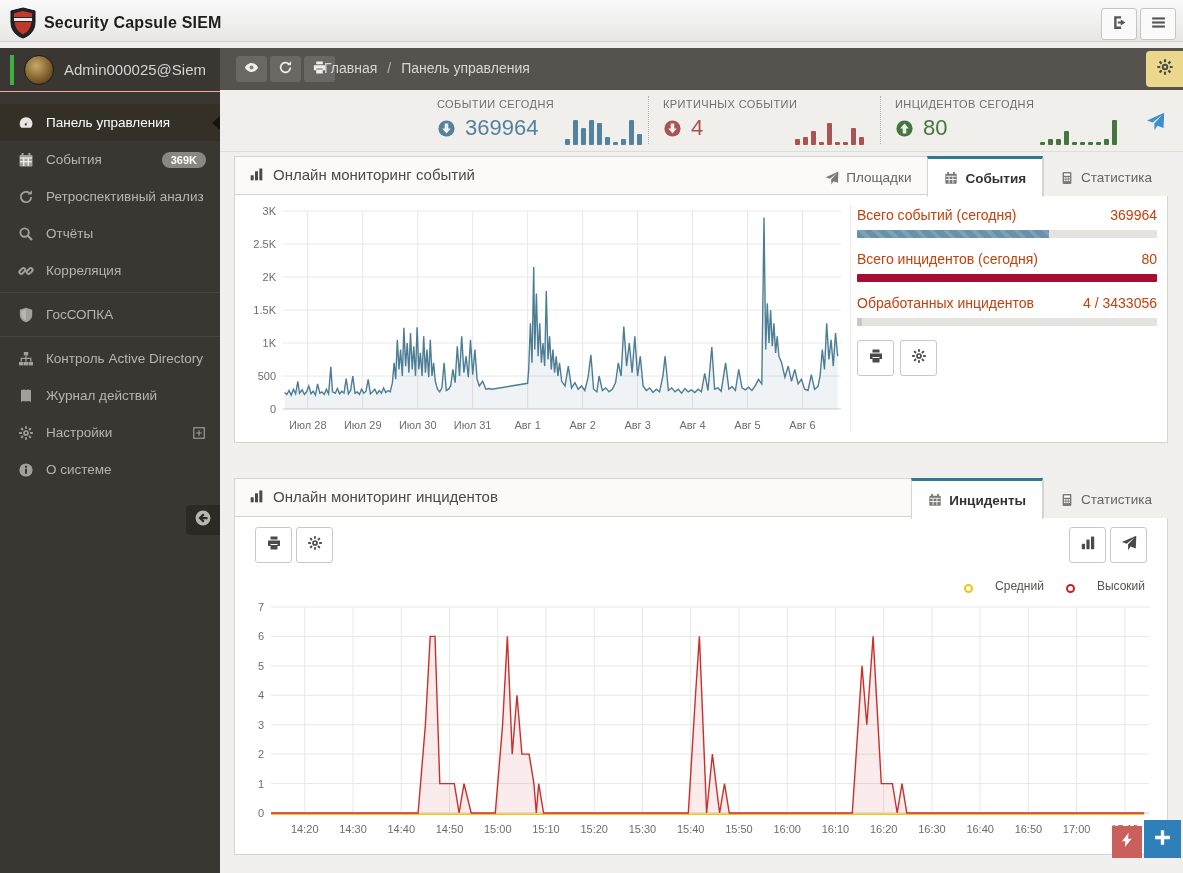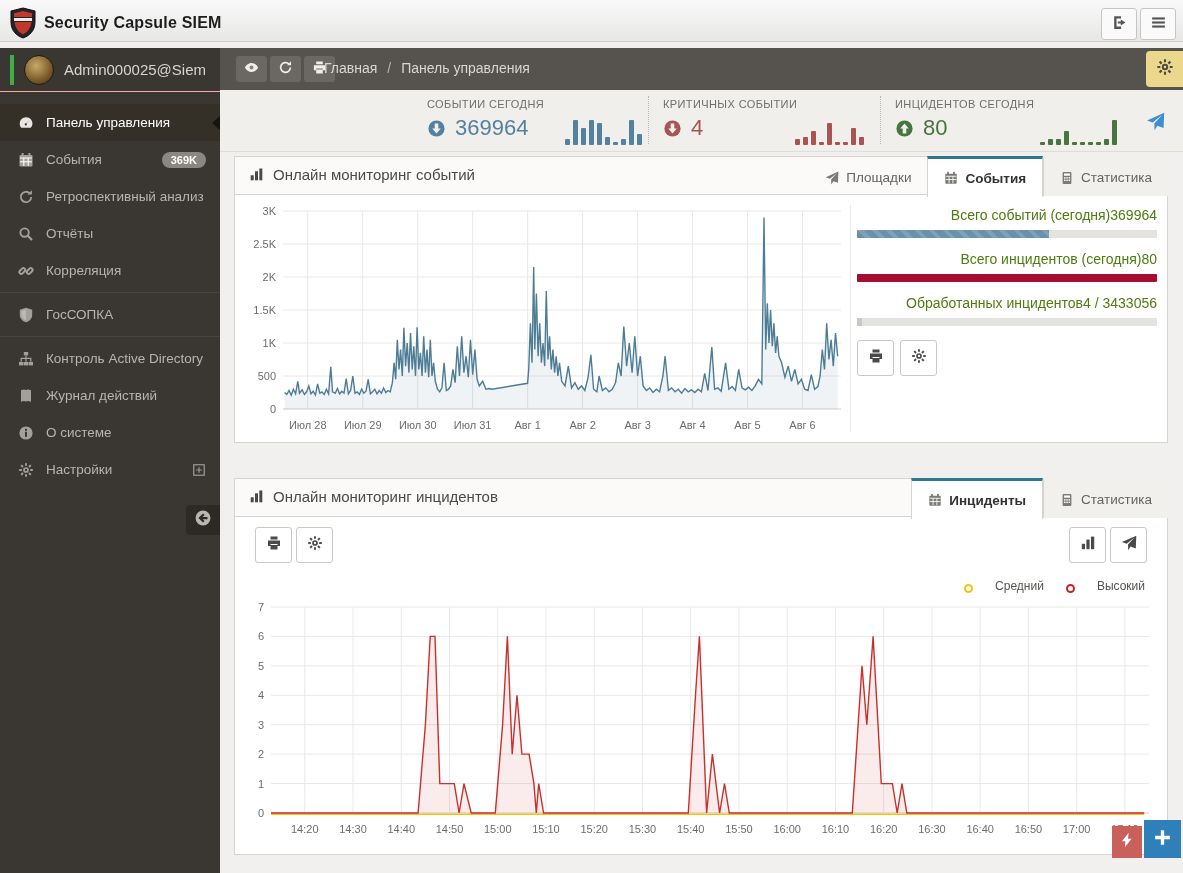--- a/index.html
+++ b/index.html
@@ -87,21 +87,21 @@
   
   .p1-divider { position:absolute; left:615px; top:48px; bottom:10px; border-left:1px solid #eceae7; }
   .rt-overlay { position:absolute; left:58px; top:20px; display:flex; align-items:center; gap:14px; z-index:3; }
   .rt-label { font-size:14px; font-weight:bold; color:#3f3f3e; }
   .toggle { position:relative; width:58px; height:23px; border:1px solid #c7c5c2; border-radius:12px; background:#fff;
     font-size:11px; color:#55534f; display:flex; align-items:center; justify-content:flex-end; padding-right:9px; cursor:pointer; }
   .toggle-knob { position:absolute; left:-13px; top:-2px; width:25px; height:25px; border-radius:50%;
     background:#fff; border:1px solid #c7c5c2; display:flex; align-items:center; justify-content:center; color:#b41e32; }
   .toggle-knob svg { width:11px; height:11px; }
   .sumrow { position:relative; margin:0 0 13px 0; }
-  .sumrow-line { display:flex; justify-content:flex-end; font-size:14px; color:#4d7c0f; margin-bottom:7px; }
+  .sumrow-line { display:flex; justify-content:space-between; font-size:14px; color:#c2410c; margin-bottom:7px; }
   .track { height:8px; background:#e4e3e0; border-radius:1px; overflow:hidden; }
   .track .fill { height:100%; }
   .sq-btn { width:37px; height:36px; background:#fff; border:1px solid #cbc9c6; border-radius:3px;
     display:inline-flex; align-items:center; justify-content:center; color:#4a4a48; cursor:pointer; }
   .sq-btn svg { width:16px; height:16px; }
 
   
   .p2-toolbar { position:absolute; left:10px; right:10px; top:48px; height:38px; }
   .legend { position:absolute; right:22px; top:100px; display:flex; gap:22px; font-size:12px; color:#55534f; }
   .legend-item { display:flex; align-items:flex-end; gap:22px; cursor:pointer; }
@@ -235,41 +235,41 @@
             <svg viewBox="0 0 16 16" width="100%" height="100%">
               <path d="M3 2.2c2.6-1 4.2-1 5 0v11.6c-.8-1-2.4-1-5 0z" fill="currentColor"></path>
               <path d="M8 2.2c.8-1 2.4-1 5 0v11.6c-2.6-1-4.2-1-5 0z" fill="currentColor"></path>
             </svg>
           </span>
         <span>Журнал действий</span>
       </div>
       <div class="menu-item">
         <span class="mi-ic">
             <svg viewBox="0 0 16 16" width="100%" height="100%">
-              <circle cx="8" cy="8" r="6.6" fill="currentColor"></circle>
-              <rect x="7" y="6.8" width="2" height="5" fill="#3a3733"></rect>
-              <rect x="7" y="3.8" width="2" height="2" fill="#3a3733"></rect>
-            </svg>
-          </span>
-        <span>О системе</span>
-      </div>
-      <div class="menu-item">
-        <span class="mi-ic">
-            <svg viewBox="0 0 16 16" width="100%" height="100%">
               <circle cx="8" cy="8" r="2" fill="none" stroke="currentColor" stroke-width="1.7"></circle>
               <g stroke="currentColor" stroke-width="1.9">
                 <path d="M8 1.2v2.6M8 12.2v2.6M1.2 8h2.6M12.2 8h2.6M3.2 3.2l1.8 1.8M11 11l1.8 1.8M12.8 3.2L11 5M5 11l-1.8 1.8"></path>
               </g>
             </svg>
           </span>
         <span>Настройки</span>
         <span class="menu-expand"><svg viewBox="0 0 16 16" width="100%" height="100%">
               <rect x="2" y="2" width="12" height="12" fill="none" stroke="currentColor" stroke-width="1.4"></rect>
               <path d="M8 4.8v6.4M4.8 8h6.4" stroke="currentColor" stroke-width="1.4"></path>
             </svg></span>
+      </div>
+      <div class="menu-item">
+        <span class="mi-ic">
+            <svg viewBox="0 0 16 16" width="100%" height="100%">
+              <circle cx="8" cy="8" r="6.6" fill="currentColor"></circle>
+              <rect x="7" y="6.8" width="2" height="5" fill="#3a3733"></rect>
+              <rect x="7" y="3.8" width="2" height="2" fill="#3a3733"></rect>
+            </svg>
+          </span>
+        <span>О системе</span>
       </div>
     </div>
     <div class="collapse-btn">
       <span><svg viewBox="0 0 16 16" width="100%" height="100%">
             <circle cx="8" cy="8" r="6.6" fill="currentColor"></circle>
             <path d="M12 7H7.7l1.7-1.7-1.4-1.4L3.9 8 8 12.1l1.4-1.4L7.7 9H12z" fill="#2d2a26"></path>
           </svg></span>
     </div>
   </div>
 
@@ -298,21 +298,21 @@
       <span><svg viewBox="0 0 16 16" width="100%" height="100%">
             <circle cx="8" cy="8" r="2" fill="none" stroke="currentColor" stroke-width="1.7"></circle>
             <g stroke="currentColor" stroke-width="1.9">
               <path d="M8 1.2v2.6M8 12.2v2.6M1.2 8h2.6M12.2 8h2.6M3.2 3.2l1.8 1.8M11 11l1.8 1.8M12.8 3.2L11 5M5 11l-1.8 1.8"></path>
             </g>
           </svg></span>
     </div>
   </div>
 
   <div class="statsbar">
-    <div class="stat" style="left:207px">
+    <div class="stat" style="left:217px">
       <div class="stat-label">СОБЫТИИ СЕГОДНЯ</div>
       <div class="stat-val-row">
         <span class="stat-circ" style="color:#54829e"><svg viewBox="0 0 16 16" width="100%" height="100%">
               <circle cx="8" cy="8" r="6.8" fill="currentColor"></circle>
               <path d="M8 12.2L4.4 8.1h2.1V3.8h3v4.3h2.1z" fill="#f0efec"></path>
             </svg></span>
         <span class="stat-value" style="color:#54829e">369964</span>
       </div>
     </div>
     <div class="minibar" style="left:345px;width:80px">

